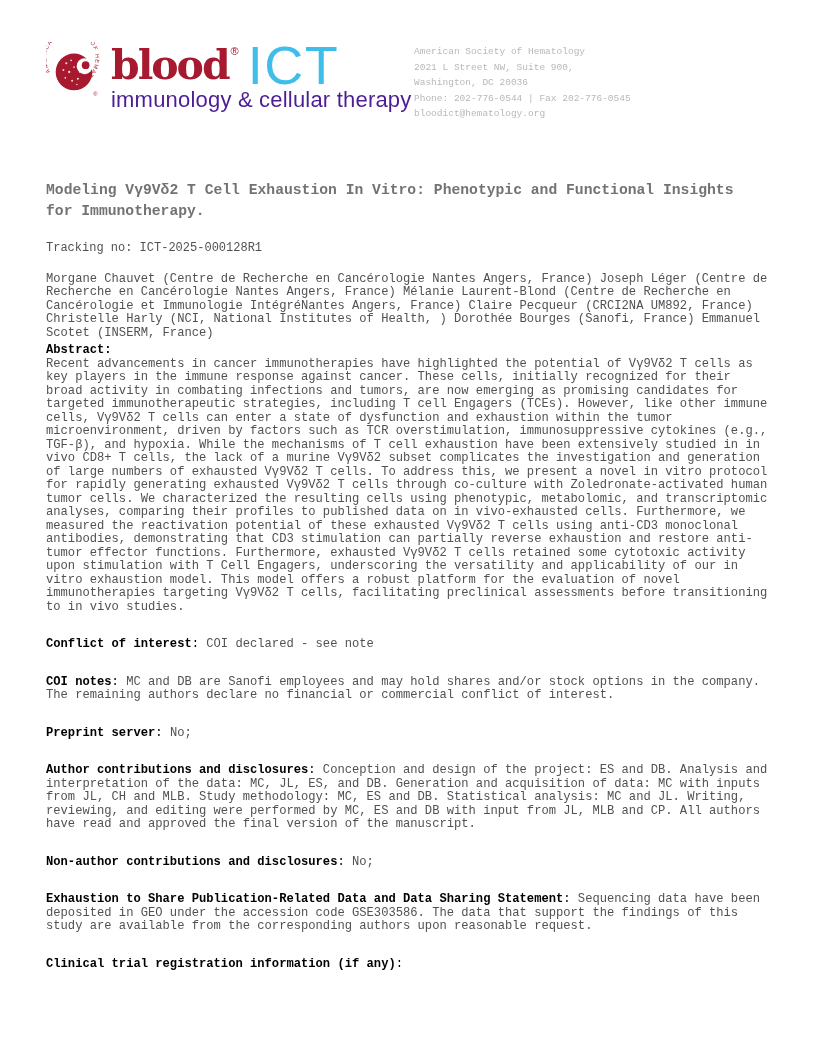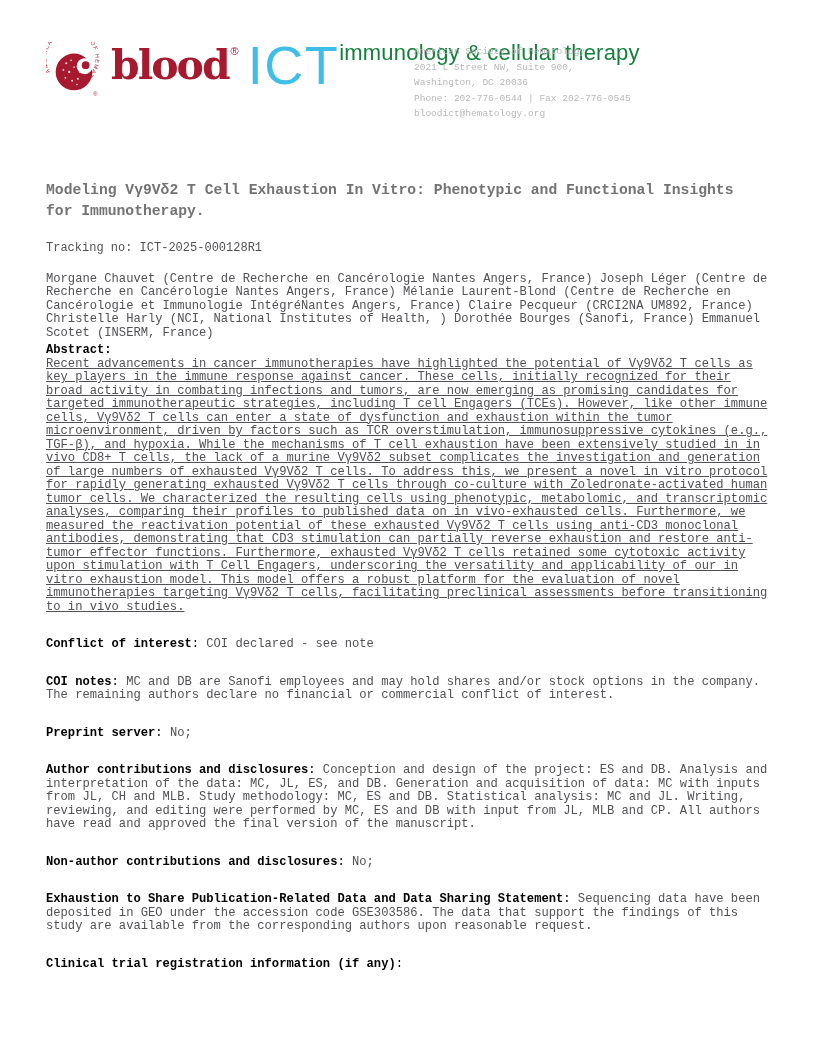--- a/index.html
+++ b/index.html
@@ -8,59 +8,59 @@
     width: 816px; height: 1056px;
     font-family: "Liberation Mono", "DejaVu Sans Mono", monospace;
     color: #515155;
   }
   .page { position: relative; width: 816px; height: 1056px; overflow: hidden; }
 
   
   .header { position: relative; height: 118px; }
   .logo { position: absolute; left: 46px; top: 42px; display: flex; align-items: flex-start; }
   .seal { width: 58px; height: 58px; margin-right: 7px; flex: 0 0 auto; }
-  .logo-text { display: flex; flex-direction: row; }
+  .logo-text { display: flex; flex-direction: column; }
   .brand-line { display: flex; align-items: flex-start; height: 47px; white-space: nowrap; }
   .brand {
     font-family: "DejaVu Serif", "Liberation Serif", serif;
     font-weight: bold; font-size: 41px; line-height: 47px;
     letter-spacing: -2px; color: #a6192e;
   }
   .reg {
     font-family: "Liberation Sans", sans-serif;
     font-size: 11px; line-height: 11px; color: #a6192e; margin: 4px 0 0 2px;
   }
   .suffix {
     font-family: "Liberation Sans", sans-serif;
     font-size: 54px; line-height: 47px; letter-spacing: 1.5px;
     color: #3fbeea; margin-left: 9px;
   }
   .tagline {
     font-family: "Liberation Sans", sans-serif;
     font-size: 22px; line-height: 24px; letter-spacing: 0.2px;
-    color: #15803d; margin-top: -1px;
+    color: #4c1d95; margin-top: -1px;
   }
   .address {
     position: absolute; left: 414px; top: 44px;
     font-size: 9.5px; line-height: 15.5px; color: #b7b8ba;
     white-space: nowrap;
   }
 
   
   .main { padding: 0 46px; }
   .title {
     margin: 62px 0 0 0; max-width: 700px;
     font-size: 14.7px; line-height: 21px; font-weight: bold; color: #737373;
   }
   .tracking { margin: 20px 0 0 0; font-size: 12px; line-height: 13.5px; }
   .authors  { margin: 17px 0 0 0; font-size: 12.15px; line-height: 13.5px; max-width: 724px; }
   .abstract { margin-top: 4px; }
   .sec-label { font-weight: bold; color: #000; }
   .abstract-heading { font-size: 12.15px; line-height: 13.5px; }
-  .body-text { margin: 0; font-size: 12.15px; line-height: 13.5px; max-width: 724px; text-decoration: underline; }
+  .body-text { margin: 0; font-size: 12.15px; line-height: 13.5px; max-width: 724px; }
   .section { margin: 24px 0 0 0; font-size: 12.15px; line-height: 13.5px; max-width: 724px; }
   .sep { color: #000; }
 </style>
 </head>
 <body>
 
 <div class="page">
 
   <header class="header">
     <div class="logo">

